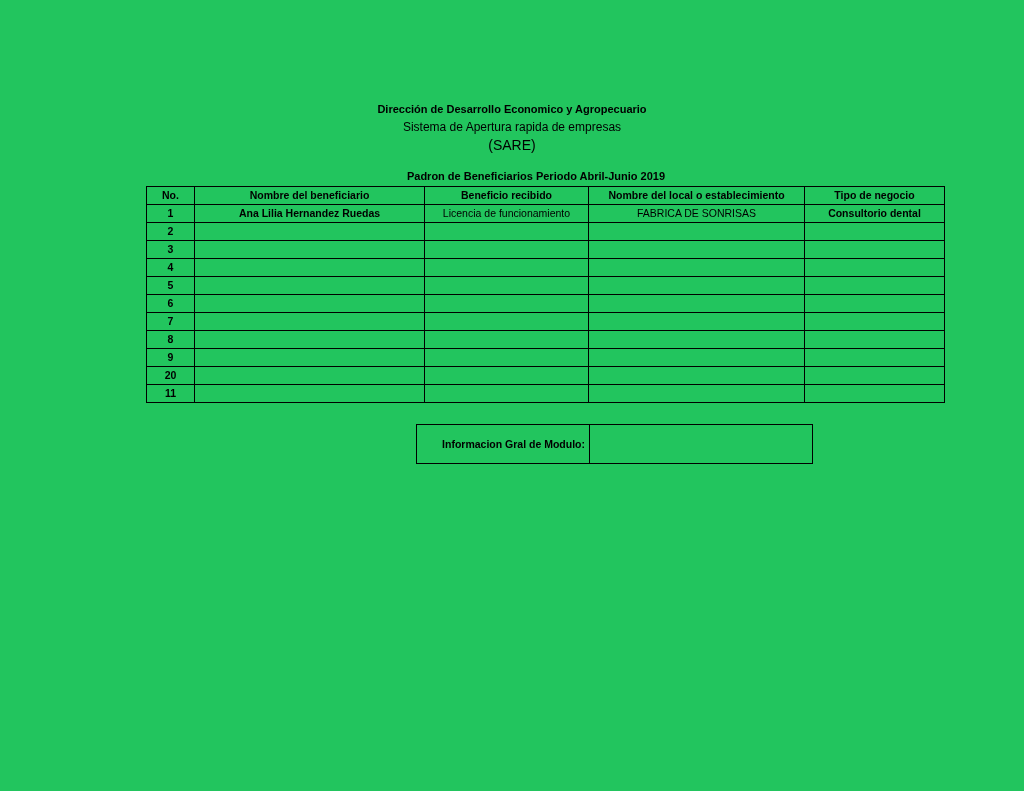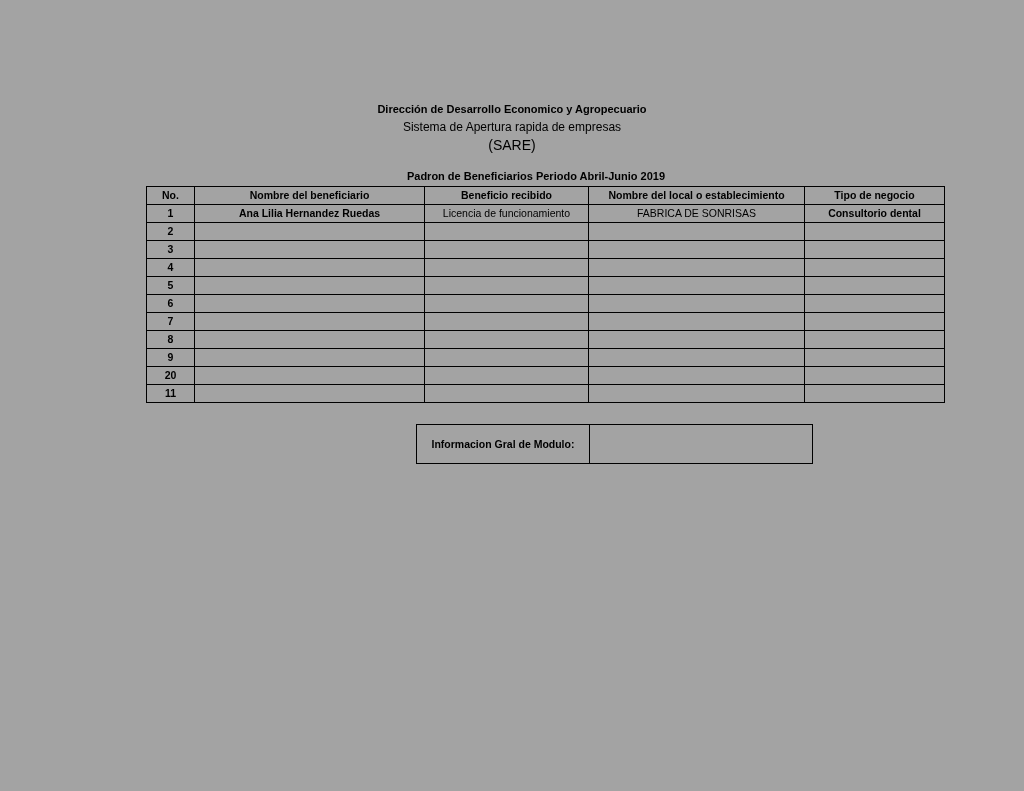--- a/index.html
+++ b/index.html
@@ -12,21 +12,21 @@
     height: 791px;
     position: relative;
     font-family: "Liberation Sans", sans-serif;
     color: #000000;
     overflow: hidden;
   }
 
   .page {
     position: absolute;
     inset: 0;
-    background: #a3a3a3;
+    background: #22c55e;
   }
 
   .header-block {
     position: absolute;
     left: 0;
     right: 0;
     top: 100px;
     text-align: center;
   }
   .header-line {
@@ -95,21 +95,21 @@
   table.info td {
     border: 1.4px solid #000000;
     height: 38px;
     font-size: 10.5px;
     vertical-align: middle;
     padding: 0 4px;
   }
   td.info-label {
     width: 164px;
     font-weight: bold;
-    text-align: center;
+    text-align: right;
   }
   td.info-value {
     width: 214px;
     text-align: left;
   }
 </style>
 </head>
 <body>
 
 <div class="page">

